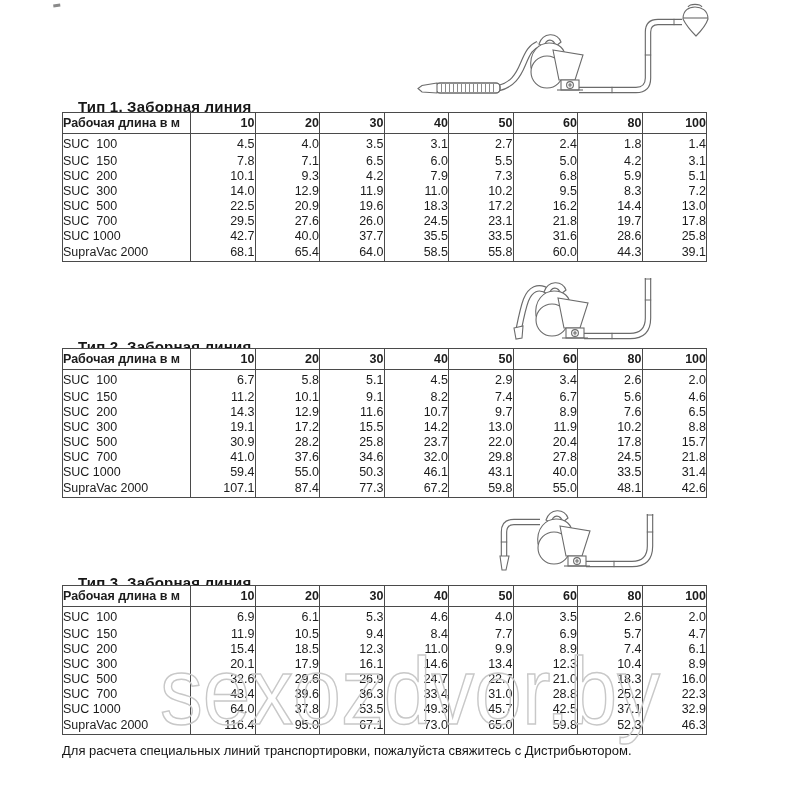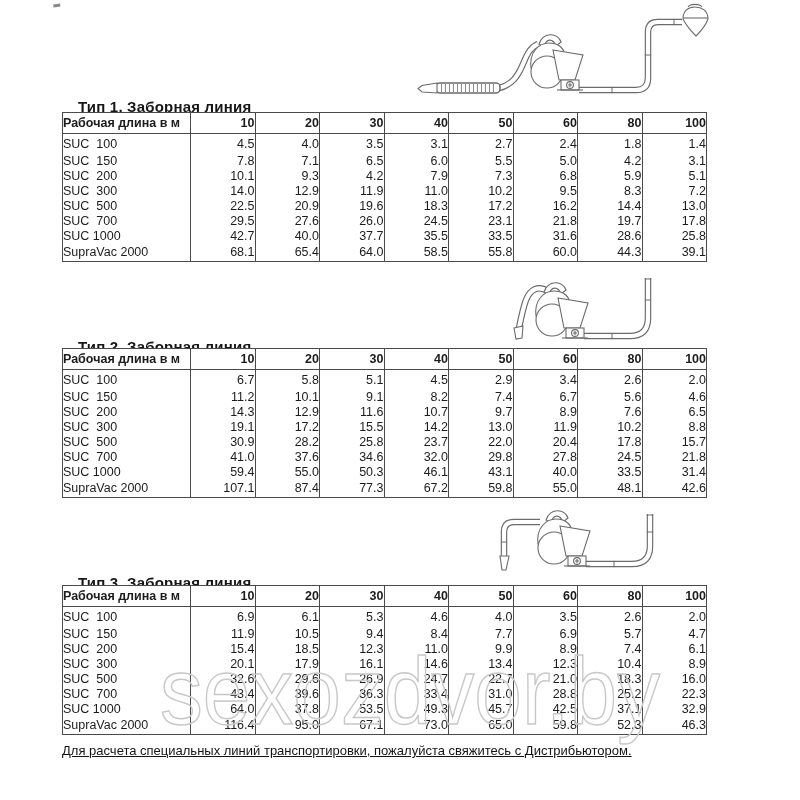--- a/index.html
+++ b/index.html
@@ -26,21 +26,21 @@
   table.data-table th, table.data-table td{padding:0;height:15px;line-height:15px;overflow:hidden;}
   table.data-table thead th{
     height:20px;line-height:20px;font-weight:bold;border-bottom:1.5px solid #4a4a4a;
   }
   .lbl{text-align:left;padding-left:5px;white-space:pre;}
   .num{text-align:right;padding-right:9px;border-left:1px solid #4a4a4a;}
   tbody tr:first-child td{height:18px;line-height:20px;}
   tbody tr:last-child td{height:17px;}
 
   .footer-note{
-    position:absolute;left:62px;top:743px;font-size:13px;color:#141414;margin:0;text-decoration:underline;
+    position:absolute;left:62px;top:743px;font-size:13px;color:#141414;margin:0;
   }
   .diagram{position:absolute;}
   #diagram-1{left:408px;top:0px;}
   #diagram-2{left:495px;top:268px;}
   #diagram-3{left:490px;top:505px;}
   .pipe-o{stroke:#6b6b6b;stroke-width:6.5;fill:none;}
   .pipe-i{stroke:#ffffff;stroke-width:4.2;fill:none;}
   .ln{stroke:#6b6b6b;stroke-width:1.1;fill:none;}
   .wh{stroke:#6b6b6b;stroke-width:1.1;fill:#ffffff;}
   .tick{stroke:#6b6b6b;stroke-width:1;}

